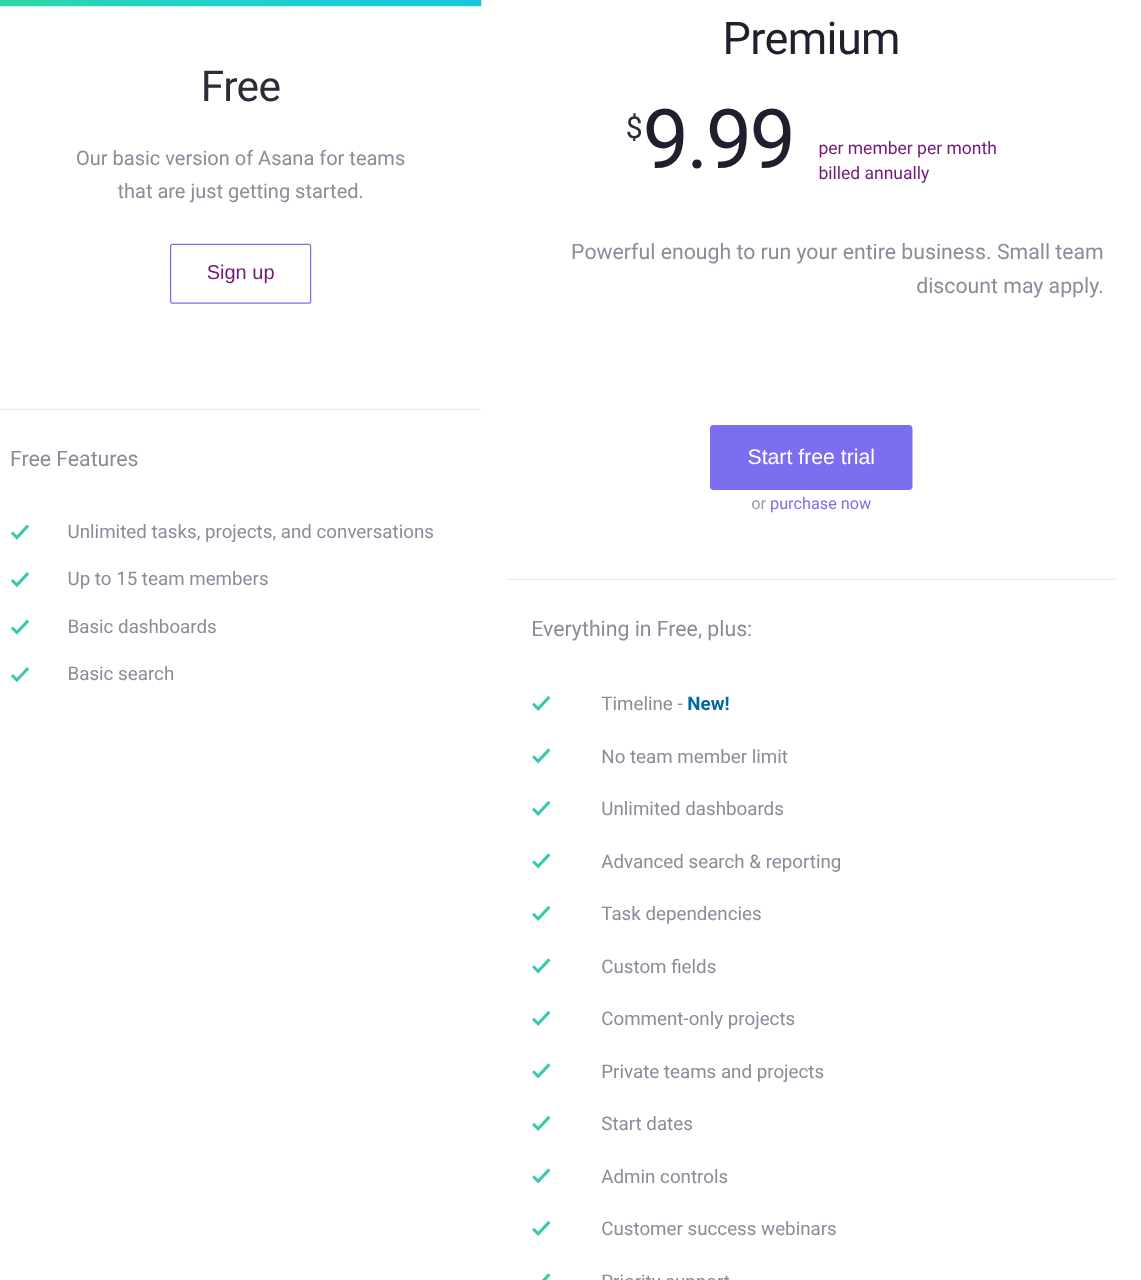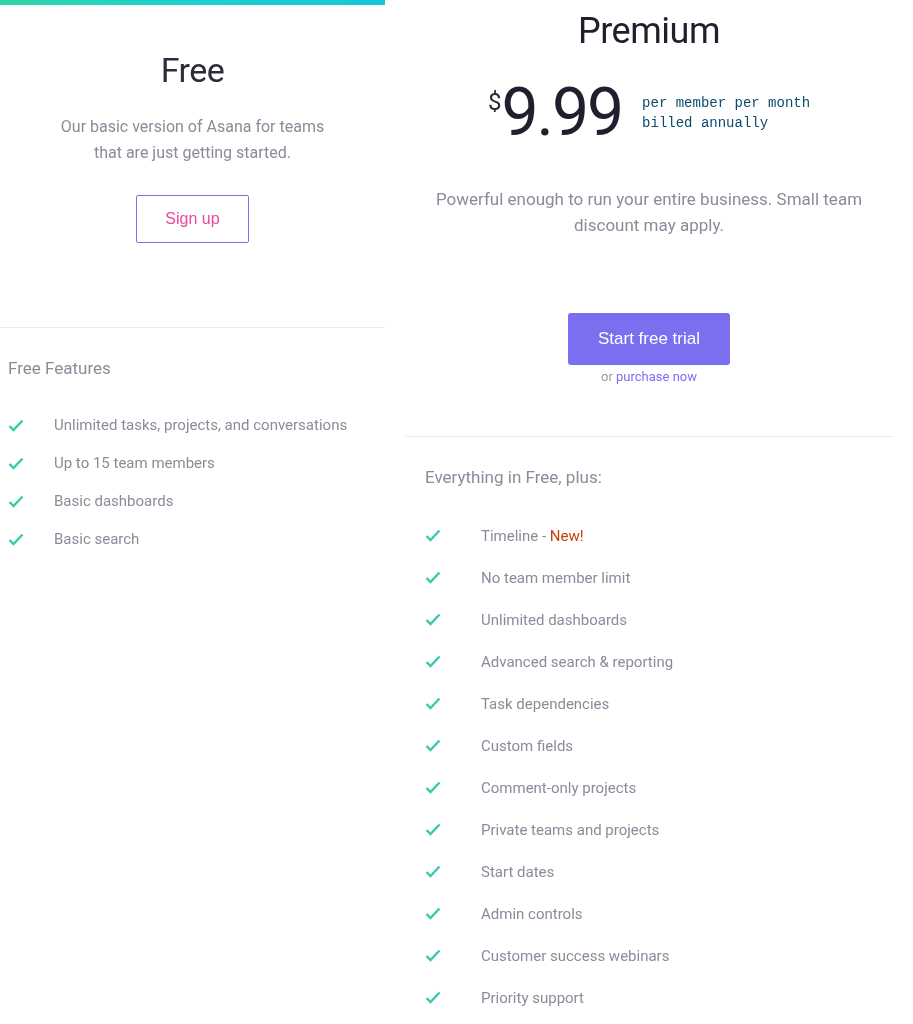--- a/index.html
+++ b/index.html
@@ -50,21 +50,21 @@
       color: #8b8b9a;
       font-size: 16px;
       line-height: 1.6;
       margin-top: 24px;
       padding: 0 18px;
     }
     .plan-premium .plan-desc {
       color: #8b8b9a;
       font-size: 17px;
       line-height: 1.55;
-      text-align: center;
+      text-align: right;
       margin-top: 40px;
       padding: 0 10px;
     }
     .price-row {
       display: flex;
       align-items: flex-start;
       justify-content: center;
       gap: 20px;
       margin-top: 28px;
     }
@@ -79,52 +79,51 @@
       margin-top: 8px;
       color: #2b2b3a;
     }
     .price-amount {
       font-size: 66px;
       font-weight: 400;
       line-height: 1;
       letter-spacing: -2px;
     }
     .price-caption {
-      color: #0c4a6e;
+      color: #701a75;
       font-size: 14px;
       line-height: 1.4;
-      margin-top: 14px;
+      margin-top: 30px;
       max-width: 170px;
-      font-family: Liberation Mono, monospace;
     }
     .cta-box {
       margin-top: 30px;
       text-align: center;
     }
     .btn-outline {
       display: inline-block;
       padding: 14px 28px;
       border: 1.5px solid #7b6ff0;
-      color: #ec4899;
+      color: #701a75;
       font-size: 16px;
       background: #fff;
       cursor: pointer;
       border-radius: 2px;
     }
     .btn-primary {
       display: inline-block;
       padding: 16px 30px;
       background: #7b6ff0;
       color: #fff;
       font-size: 17px;
       font-weight: 500;
       border: none;
       cursor: pointer;
       border-radius: 3px;
-      margin-top: 44px;
+      margin-top: 68px;
     }
     .or-link {
       margin-top: 4px;
       font-size: 13px;
       color: #9a9aa8;
     }
     .or-link a {
       color: #7b6ff0;
       text-decoration: none;
       cursor: pointer;
@@ -177,22 +176,22 @@
     }
     .check svg {
       width: 16px;
       height: 13px;
       stroke: #38c9b0;
       stroke-width: 2.4;
       fill: none;
     }
     .feature-text { color: #8b8b9a; }
     .feature-new {
-      color: #c2410c;
-      font-weight: 400;
+      color: #0369a1;
+      font-weight: 700;
     }
   </style>
 </head>
 <body>
 
 <div class="wrapper">
 
   <div class="plan plan-free">
     <div class="gradient-bar"></div>
     <div class="free-header">

